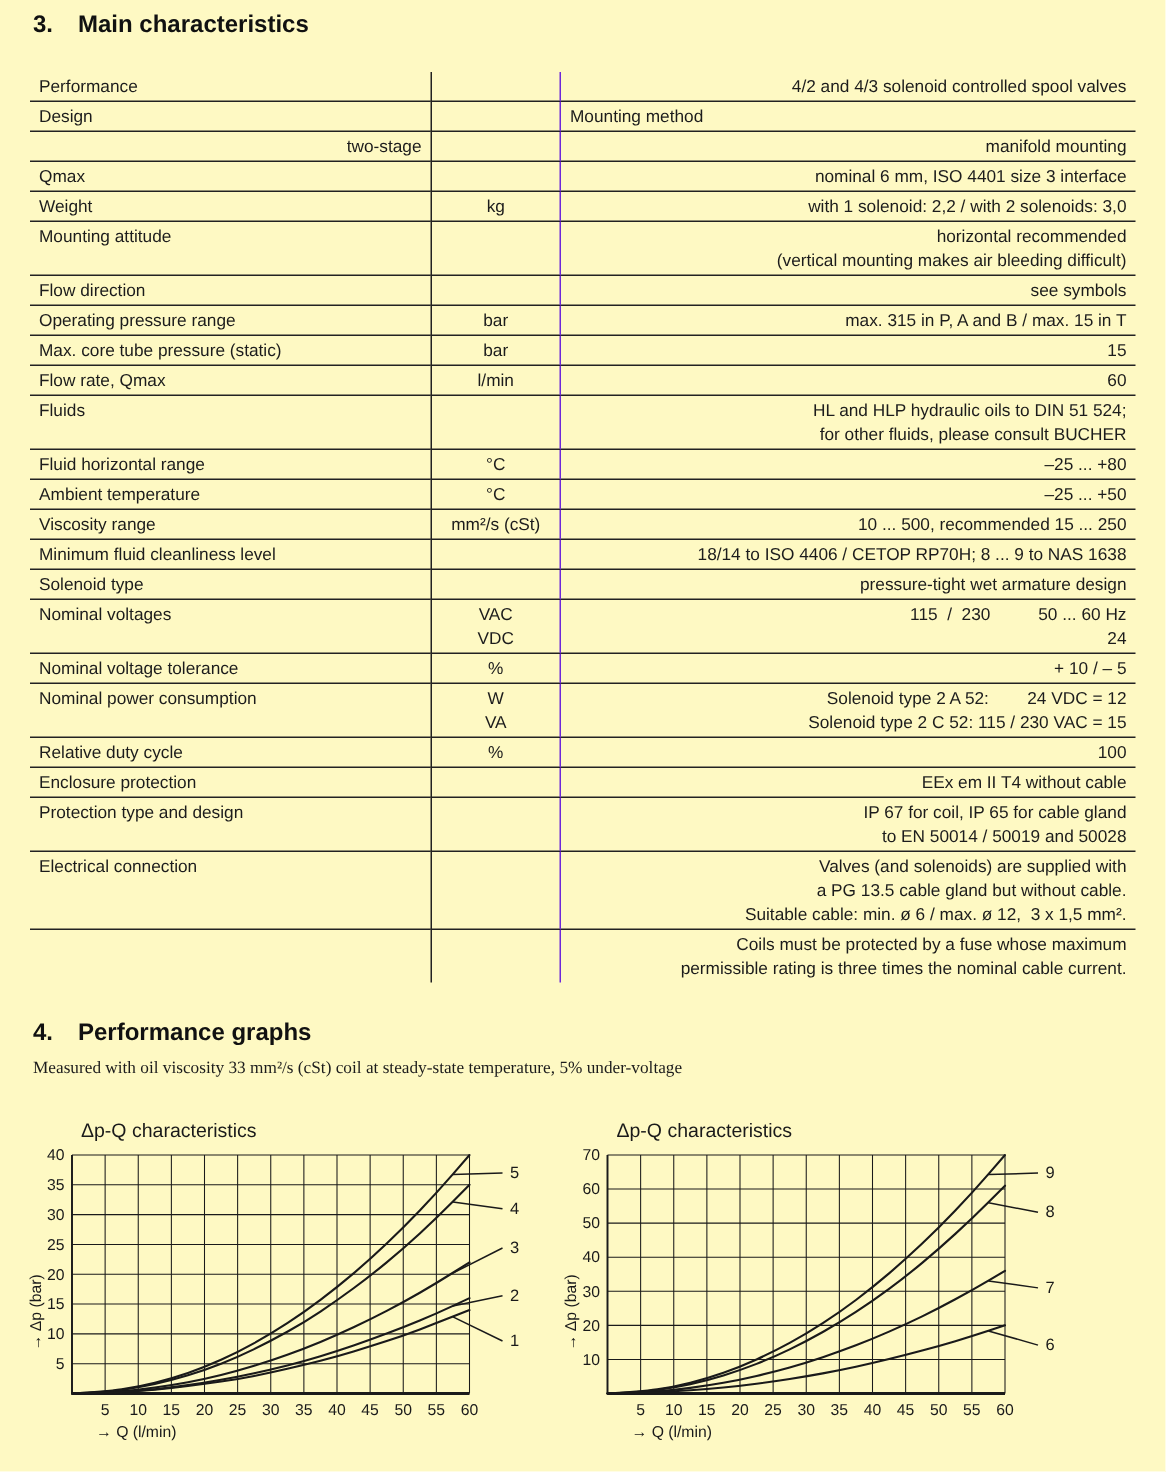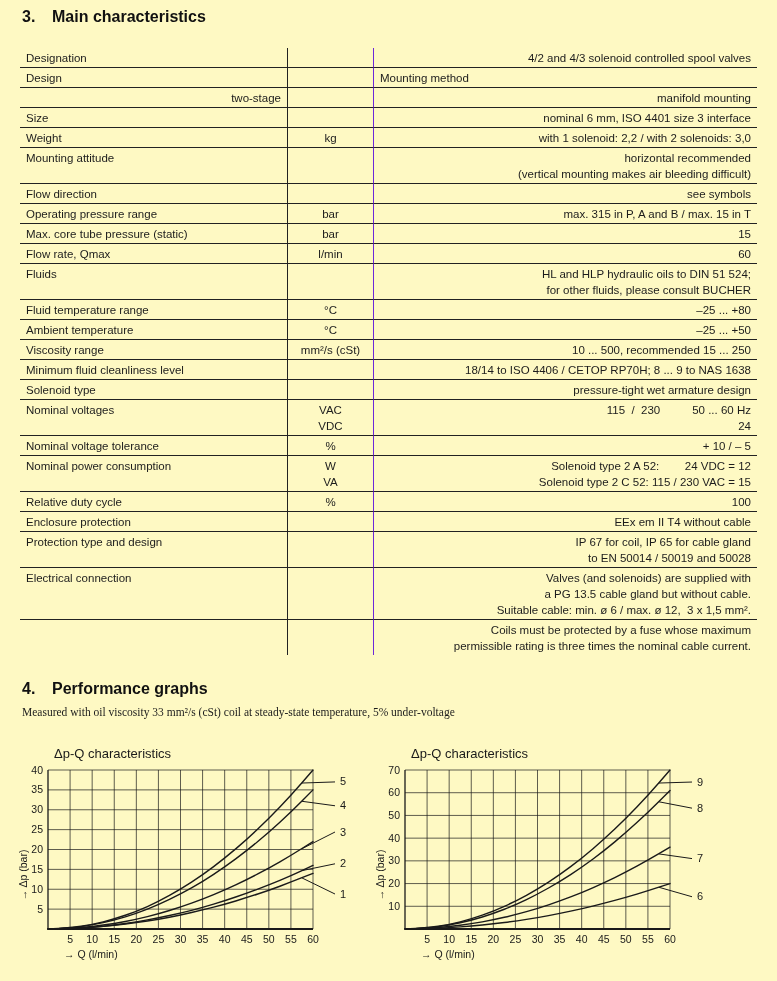--- a/index.html
+++ b/index.html
@@ -23,30 +23,30 @@
 </head>
 <body>
 
 <div class="page">
 
   <div class="sec-heading" style="top:8px">
     <span class="sec-num">3.</span><span>Main characteristics</span>
   </div>
 
   <div class="char-table" id="char-table">
-      <div class="cell label">Designation</div>
+      <div class="cell label">Performance</div>
       <div class="cell unit"></div>
       <div class="cell value">4/2 and 4/3 solenoid controlled spool valves</div>
       <div class="cell label">Design</div>
       <div class="cell unit"></div>
       <div class="cell label">Mounting method</div>
       <div class="cell value">two-stage</div>
       <div class="cell unit"></div>
       <div class="cell value">manifold mounting</div>
-      <div class="cell label">Size</div>
+      <div class="cell label">Qmax</div>
       <div class="cell unit"></div>
       <div class="cell value">nominal 6 mm, ISO 4401 size 3 interface</div>
       <div class="cell label">Weight</div>
       <div class="cell unit">kg</div>
       <div class="cell value">with 1 solenoid: 2,2 / with 2 solenoids: 3,0</div>
       <div class="cell label">Mounting attitude</div>
       <div class="cell unit"></div>
       <div class="cell value">horizontal recommended
 (vertical mounting makes air bleeding difficult)</div>
       <div class="cell label">Flow direction</div>
@@ -58,21 +58,21 @@
       <div class="cell label">Max. core tube pressure (static)</div>
       <div class="cell unit">bar</div>
       <div class="cell value">15</div>
       <div class="cell label">Flow rate, Qmax</div>
       <div class="cell unit">l/min</div>
       <div class="cell value">60</div>
       <div class="cell label">Fluids</div>
       <div class="cell unit"></div>
       <div class="cell value">HL and HLP hydraulic oils to DIN 51 524;
 for other fluids, please consult BUCHER</div>
-      <div class="cell label">Fluid temperature range</div>
+      <div class="cell label">Fluid horizontal range</div>
       <div class="cell unit">°C</div>
       <div class="cell value">–25 ... +80</div>
       <div class="cell label">Ambient temperature</div>
       <div class="cell unit">°C</div>
       <div class="cell value">–25 ... +50</div>
       <div class="cell label">Viscosity range</div>
       <div class="cell unit">mm²/s (cSt)</div>
       <div class="cell value">10 ... 500, recommended 15 ... 250</div>
       <div class="cell label">Minimum fluid cleanliness level</div>
       <div class="cell unit"></div>

